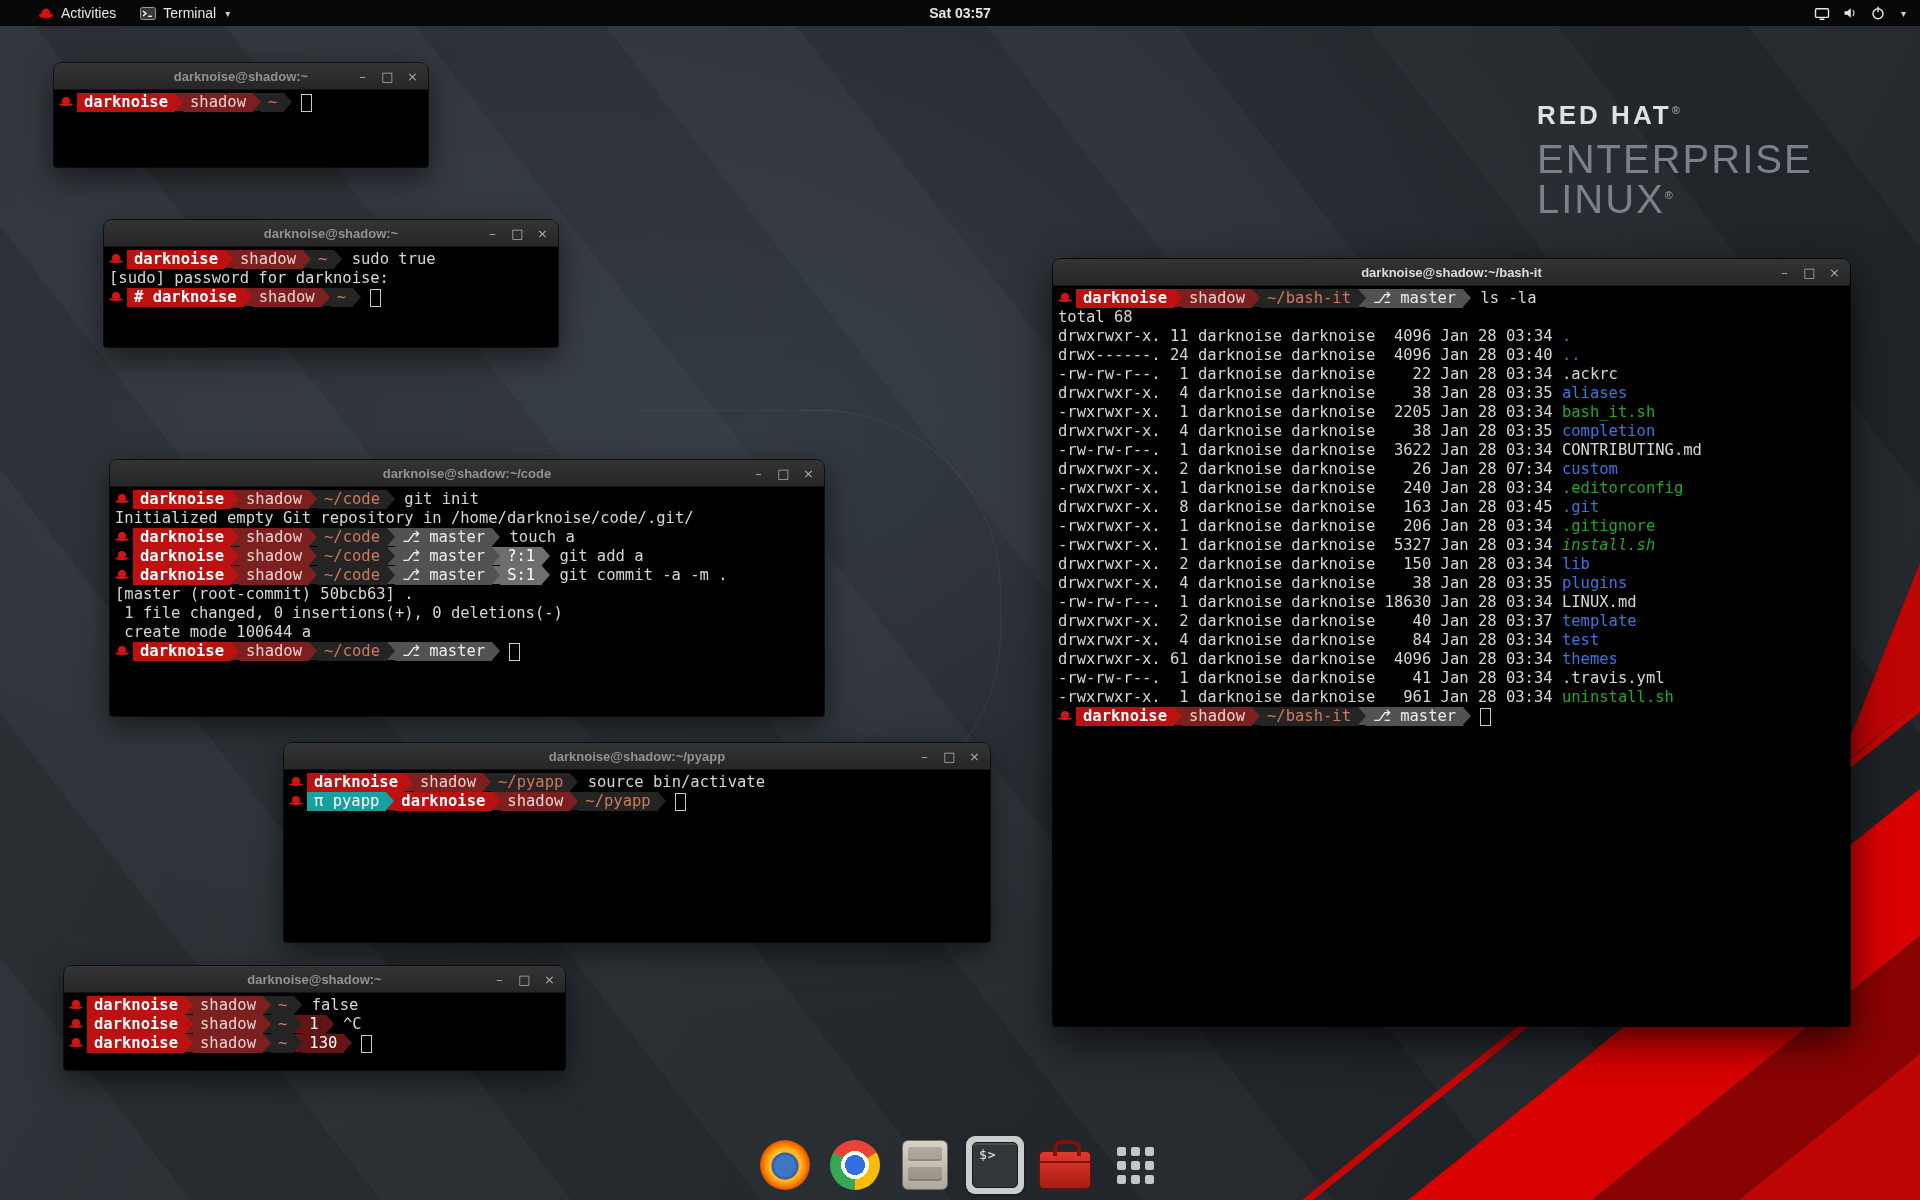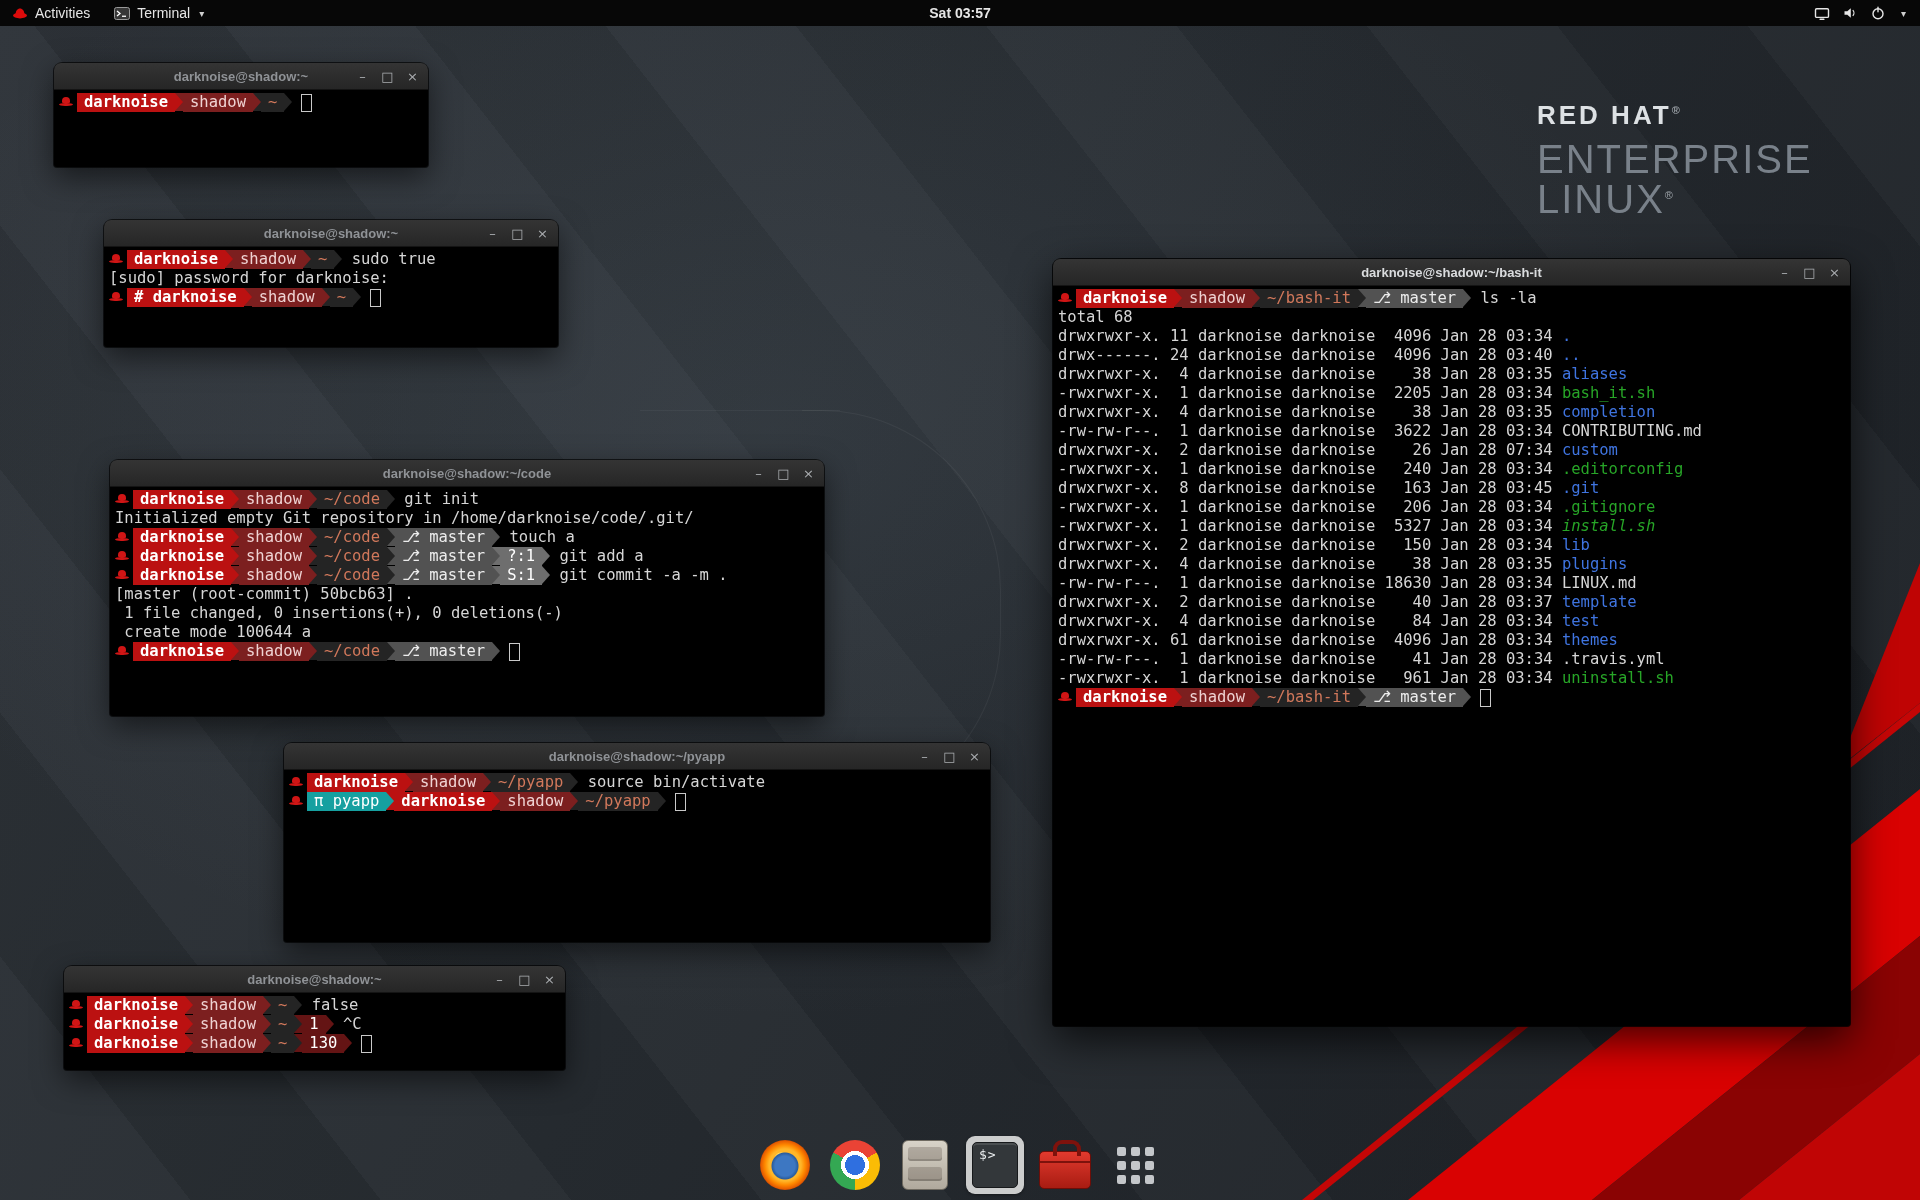--- a/index.html
+++ b/index.html
@@ -26,21 +26,21 @@
   .s5{clip-path:polygon(1920px 563px,1920px 703px,1838px 768px);background:#bf0404;}
   
   .branding{position:absolute;left:1537px;top:100px;z-index:2;user-select:none;}
   .brand-row1{font-size:26px;font-weight:bold;letter-spacing:3px;color:#dde1e4;}
   .brand-row1 sup,.brand-row3 sup{font-size:11px;color:#9aa0a6;}
   .brand-row2{font-size:40px;font-weight:300;letter-spacing:2px;color:#79818a;margin-top:8px;line-height:1.0;}
   .brand-row3{font-size:40px;font-weight:300;letter-spacing:2px;color:#79818a;margin-top:0;line-height:1.0;}
   
   .topbar{position:absolute;left:0;top:0;right:0;height:26px;background:#070707;color:#e6e6e6;
     display:flex;align-items:center;font-size:14px;z-index:50;}
-  .tb-left{display:flex;align-items:center;height:100%;}
+  .tb-left{display:flex;align-items:center;height:100%;padding-left:26px;}
   .tb-activities,.tb-appmenu{display:flex;align-items:center;gap:7px;padding:0 12px;height:100%;cursor:default;}
   .tb-caret{font-size:10px;color:#cfcfcf;margin-left:2px;}
   .tb-clock{position:absolute;left:50%;transform:translateX(-50%);font-weight:bold;}
   .tb-status{margin-left:auto;display:flex;align-items:center;gap:13px;padding-right:14px;height:100%;}
   .tb-status svg{display:block;}
   
   #windows-layer{position:absolute;inset:0;z-index:10;}
   .term-window{position:absolute;background:#000;border-radius:8px 8px 3px 3px;
     box-shadow:0 10px 30px rgba(0,0,0,0.55),0 0 0 1px rgba(0,0,0,0.65);}
   .term-window.focused{z-index:12;box-shadow:0 14px 40px rgba(0,0,0,0.7),0 0 0 1px rgba(0,0,0,0.8);}
@@ -202,20 +202,21 @@
             <span class="winbtn">–</span>
             <span class="winbtn">□</span>
             <span class="winbtn">×</span>
           </span>
         </div>
         <div class="term-body">
           <div class="term-line"><span class="hat-icon"></span><span class="pseg pbold" style="background-color: rgb(187, 17, 17); color: rgb(255, 255, 255);">darknoise</span><span class="psep" style="border-left-color: rgb(187, 17, 17); background-color: rgb(124, 31, 31);"></span><span class="pseg" style="background-color: rgb(124, 31, 31); color: rgb(239, 211, 211);">shadow</span><span class="psep" style="border-left-color: rgb(124, 31, 31); background-color: rgb(36, 36, 36);"></span><span class="pseg" style="background-color: rgb(36, 36, 36); color: rgb(209, 120, 91);">~/bash-it</span><span class="psep" style="border-left-color: rgb(36, 36, 36); background-color: rgb(82, 82, 82);"></span><span class="pseg" style="background-color: rgb(82, 82, 82); color: rgb(236, 236, 236);">⎇ master</span><span class="psep" style="border-left-color: rgb(82, 82, 82); background-color: transparent;"></span><span class="tcmd"> ls -la</span></div>
           <div class="term-line"><span class="trun">total 68</span></div>
           <div class="term-line"><span class="trun">drwxrwxr-x. 11 darknoise darknoise  4096 Jan 28 03:34 </span><span class="trun" style="color: rgb(63, 116, 224);">.</span></div>
           <div class="term-line"><span class="trun">drwx------. 24 darknoise darknoise  4096 Jan 28 03:40 </span><span class="trun" style="color: rgb(63, 116, 224);">..</span></div>
+          <div class="term-line"><span class="trun">-rw-rw-r--.  1 darknoise darknoise    22 Jan 28 03:34 </span><span class="trun">.ackrc</span></div>
           <div class="term-line"><span class="trun">drwxrwxr-x.  4 darknoise darknoise    38 Jan 28 03:35 </span><span class="trun" style="color: rgb(63, 116, 224);">aliases</span></div>
           <div class="term-line"><span class="trun">-rwxrwxr-x.  1 darknoise darknoise  2205 Jan 28 03:34 </span><span class="trun" style="color: rgb(39, 165, 39);">bash_it.sh</span></div>
           <div class="term-line"><span class="trun">drwxrwxr-x.  4 darknoise darknoise    38 Jan 28 03:35 </span><span class="trun" style="color: rgb(63, 116, 224);">completion</span></div>
           <div class="term-line"><span class="trun">-rw-rw-r--.  1 darknoise darknoise  3622 Jan 28 03:34 </span><span class="trun">CONTRIBUTING.md</span></div>
           <div class="term-line"><span class="trun">drwxrwxr-x.  2 darknoise darknoise    26 Jan 28 07:34 </span><span class="trun" style="color: rgb(63, 116, 224);">custom</span></div>
           <div class="term-line"><span class="trun">-rwxrwxr-x.  1 darknoise darknoise   240 Jan 28 03:34 </span><span class="trun" style="color: rgb(39, 165, 39);">.editorconfig</span></div>
           <div class="term-line"><span class="trun">drwxrwxr-x.  8 darknoise darknoise   163 Jan 28 03:45 </span><span class="trun" style="color: rgb(63, 116, 224);">.git</span></div>
           <div class="term-line"><span class="trun">-rwxrwxr-x.  1 darknoise darknoise   206 Jan 28 03:34 </span><span class="trun" style="color: rgb(39, 165, 39);">.gitignore</span></div>
           <div class="term-line"><span class="trun">-rwxrwxr-x.  1 darknoise darknoise  5327 Jan 28 03:34 </span><span class="trun" style="color: rgb(39, 165, 39); font-style: italic;">install.sh</span></div>
           <div class="term-line"><span class="trun">drwxrwxr-x.  2 darknoise darknoise   150 Jan 28 03:34 </span><span class="trun" style="color: rgb(63, 116, 224);">lib</span></div>

